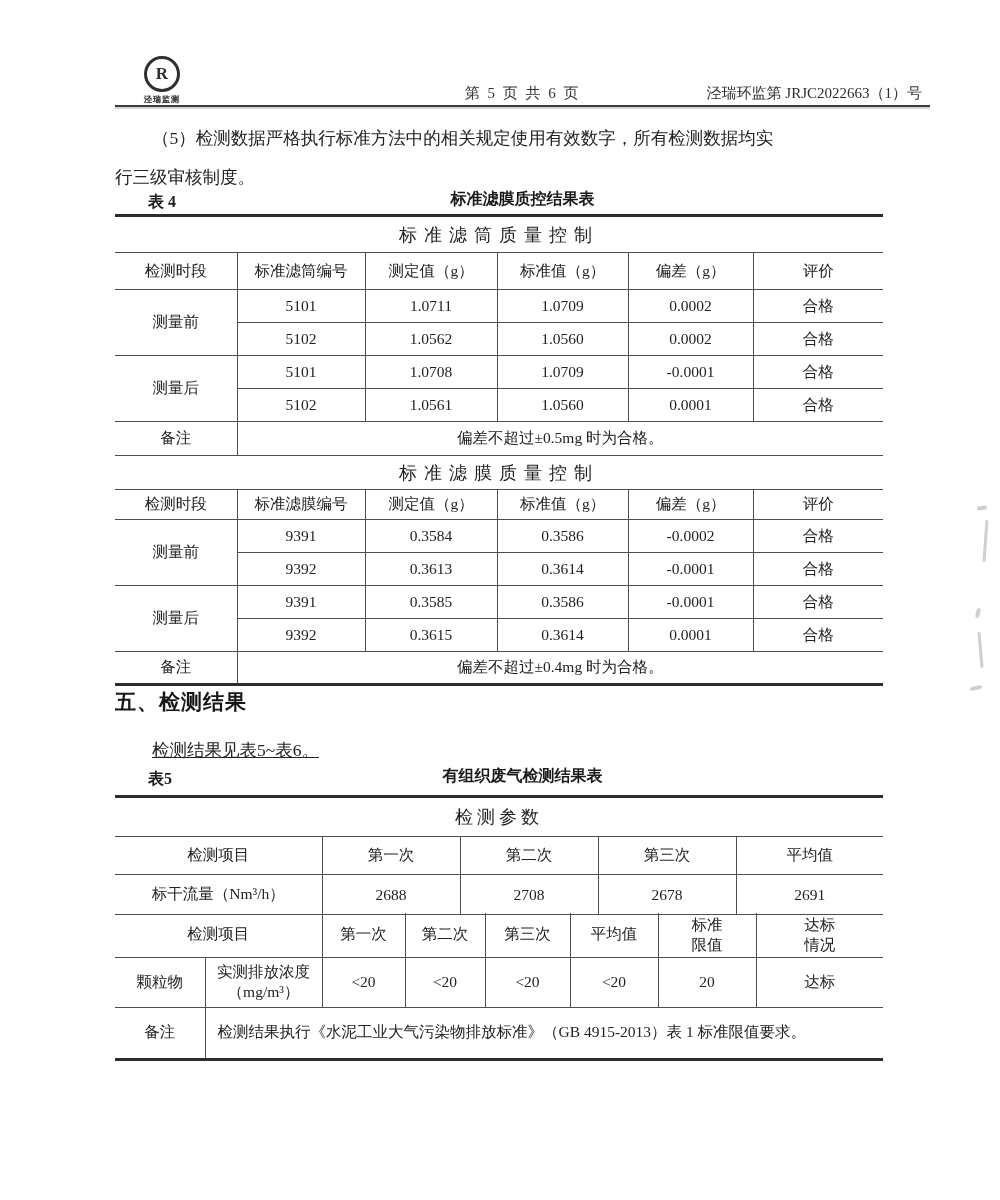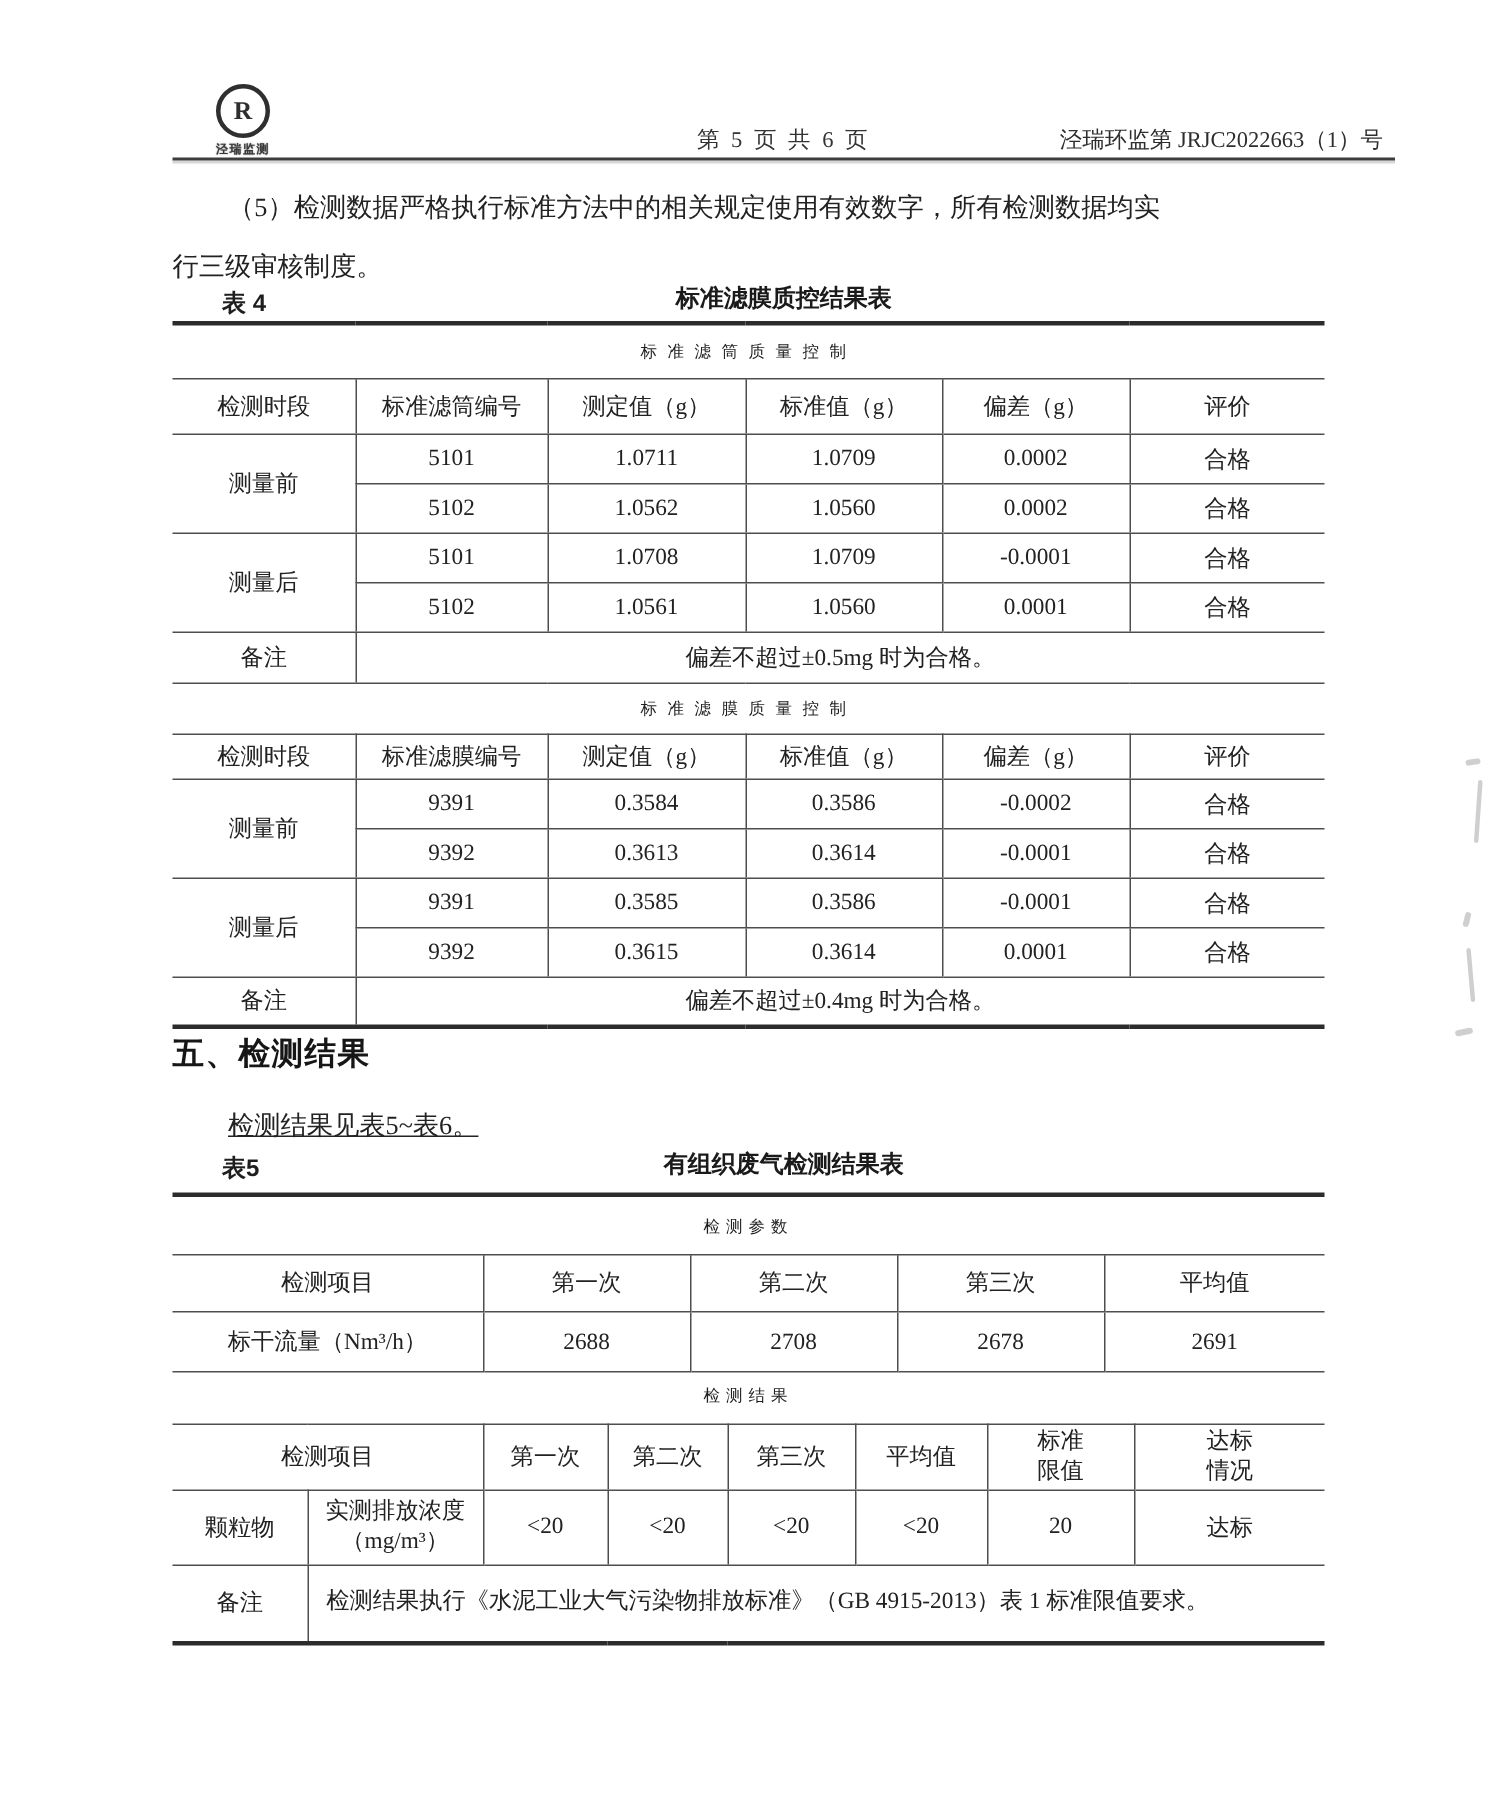--- a/index.html
+++ b/index.html
@@ -1,21 +1,21 @@
 <!DOCTYPE html>
 <html><head>
 <meta charset="utf-8">
 <style>
   html,body{margin:0;padding:0;background:#e8e8e8;}
   .page{
     position:relative; width:1000px; height:1200px; margin:0 auto;
     background:#ffffff; overflow:hidden;
     font-family:"Liberation Serif","DejaVu Serif",serif; color:#242424;
   }
-  .sans{font-family:Liberation Sans, sans-serif;}
+  .sans{font-family:Liberation Serif, serif;}
   .abs{position:absolute;}
 
   
   .logo{left:127px; top:56px; width:70px; text-align:center;}
   .logo-circle{
     width:30px;height:30px;border:3px solid #2f2f2f;border-radius:50%;
     margin:0 auto; display:flex;align-items:center;justify-content:center;
     font-weight:bold;font-size:17px;color:#2f2f2f;
     font-family:"Liberation Serif",serif;
   }
@@ -41,21 +41,21 @@
   .sec-body{left:152px;top:738px;font-size:17.5px;color:#222;text-decoration:underline;}
 
   
   table{border-collapse:collapse;table-layout:fixed;}
   td{text-align:center;vertical-align:middle;padding:0 4px;font-size:15.5px;color:#222;
      overflow:hidden;}
   .bl{border-left:1px solid #4e4e4e;}
   .bb{border-bottom:1px solid #4e4e4e;}
   .btk{border-top:3px solid #2c2c2c;}
   .bbk{border-bottom:3px solid #2c2c2c;}
-  .sub{letter-spacing:7px;font-size:11px;color:#1f1f1f;}
+  .sub{letter-spacing:7px;font-size:18px;color:#1f1f1f;}
   .sub-sm{letter-spacing:4px;}
   .ml{white-space:pre-line;line-height:1.3;}
   .left{text-align:left;padding:4px 12px;line-height:1.55;}
 
   
   .artifact{position:absolute;background:#949494;opacity:.45;border-radius:2px;}
 </style>
 </head>
 <body>
 
@@ -224,23 +224,20 @@
       <col style="width:90px">
         <col style="width:117px">
         <col style="width:83px">
         <col style="width:80px">
       <col style="width:85px">
         <col style="width:88px">
         <col style="width:98px">
         <col style="width:127px">
     </colgroup>
     <tbody>
-        <tr style="height:36px">
-      <td colspan="8" class="sub sub-sm bb">检测结果</td>
-    </tr>
     <tr style="height:44px">
       <td colspan="2" class="bb">检测项目</td>
       <td class="bl bb">第一次</td>
       <td class="bl bb">第二次</td>
       <td class="bl bb">第三次</td>
       <td class="bl bb">平均值</td>
       <td class="bl bb ml">标准
 限值</td>
       <td class="bl bb ml">达标
 情况</td>

